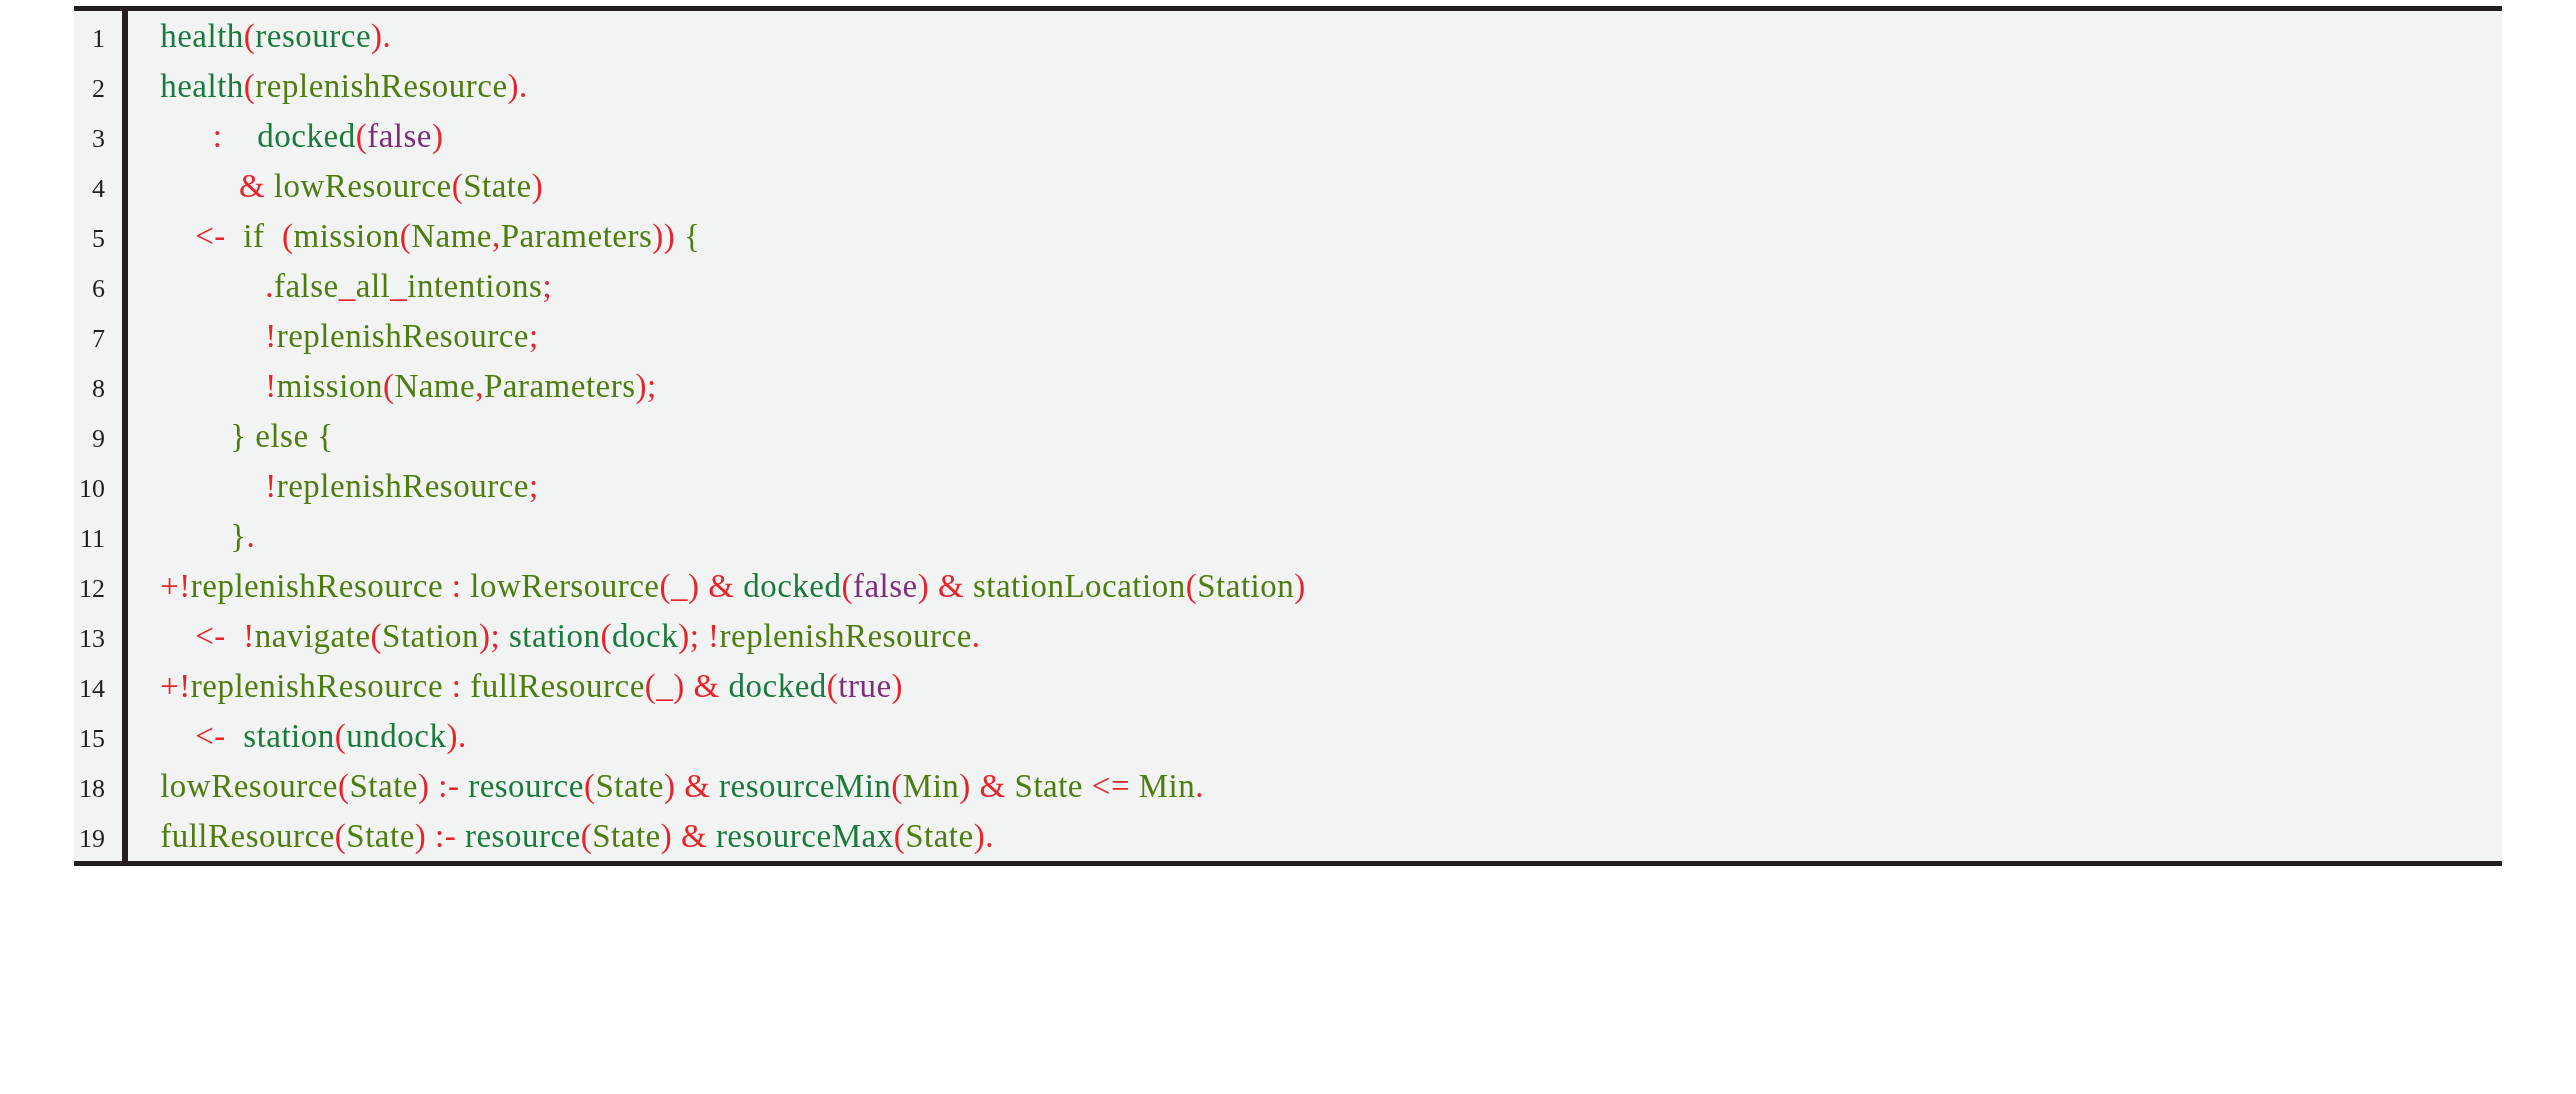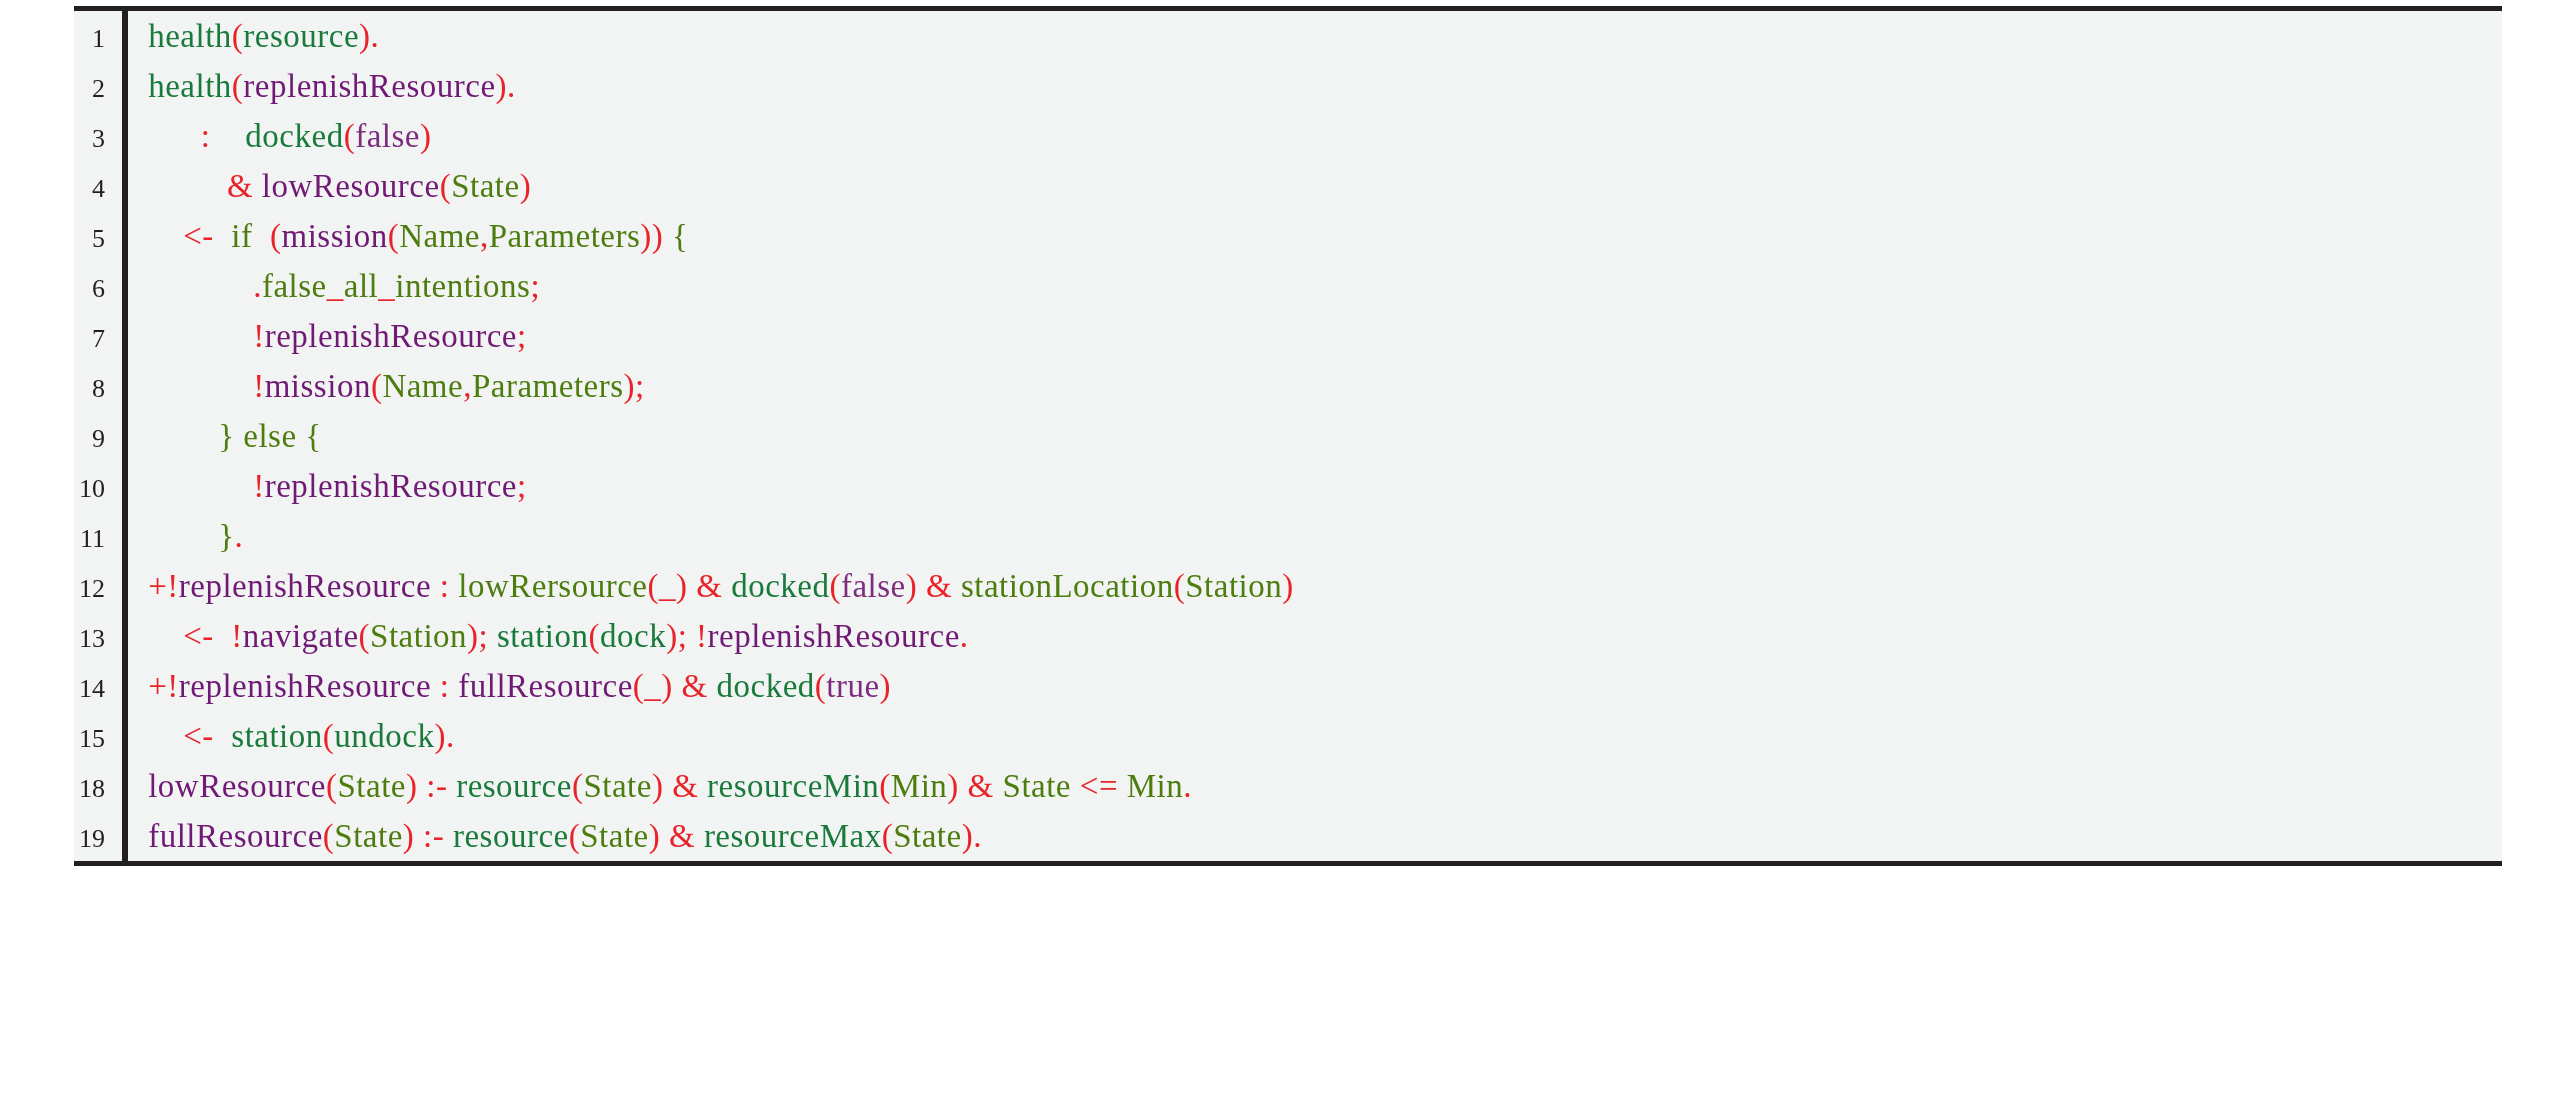--- a/index.html
+++ b/index.html
@@ -39,31 +39,31 @@
   }
 
   .rulecell{
     width:6.2px;min-width:6.2px;
     align-self:stretch;
     background:#231f20;
   }
 
   .codecell{
     flex:1;
-    padding-left:20px;
+    padding-left:32px;
     font-size:33px;
     line-height:50px;
     white-space:pre;
     font-family:"Liberation Serif", serif;
     letter-spacing:0.5px;
     color:#231f20;
   }
 
   .g{color:#1a7a3c;}   
-  .b{color:#701a75;}   
+  .b{color:#4d7c0f;}   
   .r{color:#e8232a;}   
   .p{color:#7d2d7d;}   
   .k{color:#4d7c0f;font-family:Liberation Serif, serif;}   
 </style>
 </head>
 <body>
 
 <div id="page">
   <div id="listing">
     <div class="code-table" id="code-table">

